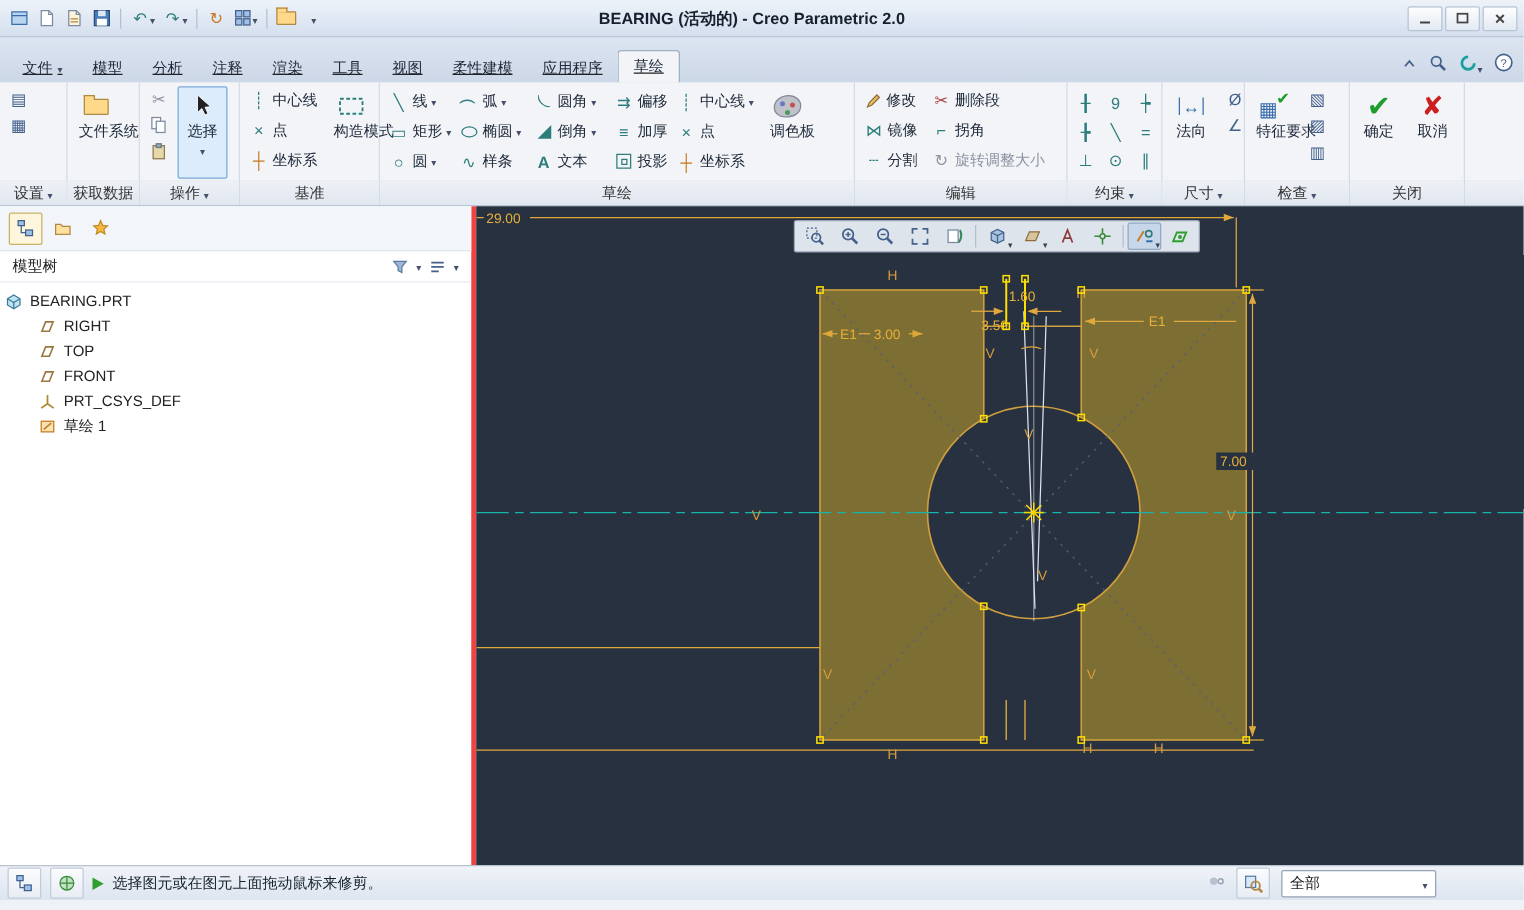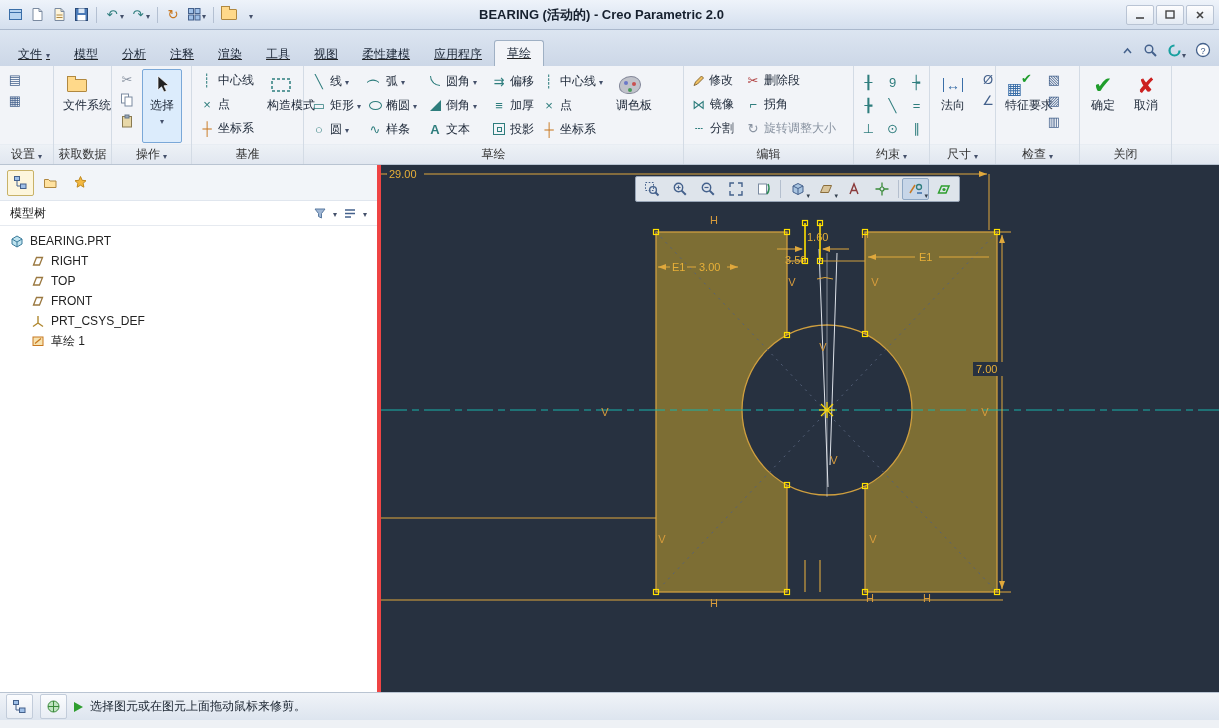--- a/index.html
+++ b/index.html
@@ -63,21 +63,21 @@
   
   .left-panel { position:absolute; left:0; top:165px; width:381px; height:527px; background:#fff;
     border-right:4px solid #ef4444; display:flex; flex-direction:column; }
   .lp-toolbar { height:36px; background:#f2f5f9; border-bottom:1px solid #e0e6ee; display:flex; align-items:center; gap:3px; padding:0 7px; }
   .lp-btn { width:27px; height:26px; display:flex; align-items:center; justify-content:center; border:1px solid transparent; border-radius:2px; }
   .lp-btn.active { background:#fdf6dd; border-color:#c8b268; }
   .lp-header { height:25px; display:flex; align-items:center; gap:4px; padding:0 10px; border-bottom:1px solid #e6eaf0; color:#222; }
   .lp-header .sp { flex:1; }
   .hic { width:18px; height:16px; display:flex; align-items:center; justify-content:center; }
   .tree { padding-top:5px; }
-  .titem { height:20px; display:flex; align-items:center; gap:6px; padding-left:10px; color:#222; white-space:nowrap; }
+  .titem { height:20px; display:flex; align-items:center; gap:6px; padding-left:4px; color:#222; white-space:nowrap; }
   .titem.child { padding-left:31px; }
 
   
   .canvas { position:absolute; left:381px; top:165px; width:838px; height:527px; background:#273140; overflow:hidden; }
   .gtoolbar { position:absolute; left:254px; top:11px; height:26px; background:rgba(234,239,245,0.94);
     border:1px solid #97a4b6; border-radius:2px; display:flex; align-items:center; padding:0 2px; gap:1px; z-index:3; }
   .gtb { width:27px; height:22px; display:flex; align-items:center; justify-content:center; border-radius:2px; position:relative; border:1px solid transparent; }
   .gtb.pressed { background:#c7d6e8; border-color:#8fa8c4; }
   .gdd { position:absolute; right:0; bottom:-1px; font-size:7px; color:#34404f; }
   .gsep { width:1px; height:18px; background:#b4bfce; margin:0 2px; }
@@ -862,13 +862,31 @@
   <div class="sb-btn">
       <svg width="15" height="15">
         <circle cx="7.5" cy="7.5" r="5.5" fill="#bfe3c0" stroke="#3a8a3a"></circle>
         <path d="M2,7.5 H13 M7.5,2 V13" stroke="#3a8a3a"></path>
       </svg>
     </div>
   <div class="msg">
     <span class="msg-arrow"></span>
     <span>选择图元或在图元上面拖动鼠标来修剪。</span>
   </div>
+  <div class="sb-right">
+    <div><svg width="14" height="14">
+          <circle cx="5" cy="7" r="3" fill="#b8c2d0"></circle>
+          <circle cx="10.5" cy="7" r="2" fill="none" stroke="#98a4b4" stroke-width="1.2"></circle>
+        </svg></div>
+    <div class="sb-btn">
+        <svg width="16" height="16">
+          <rect x="1.5" y="2" width="8" height="9" fill="#d8e8f8" stroke="#5a7aa0"></rect>
+          <circle cx="9.5" cy="9.5" r="3.4" fill="none" stroke="#b08840" stroke-width="1.5"></circle>
+          <path d="M11.8,11.8 L14.8,14.8" stroke="#b08840" stroke-width="2"></path>
+        </svg>
+      </div>
+    <div class="combo">
+      <span>全部</span>
+      <span class="sp"></span>
+      <span class="dd"></span>
+    </div>
+  </div>
 </div>
 
 </body></html>

